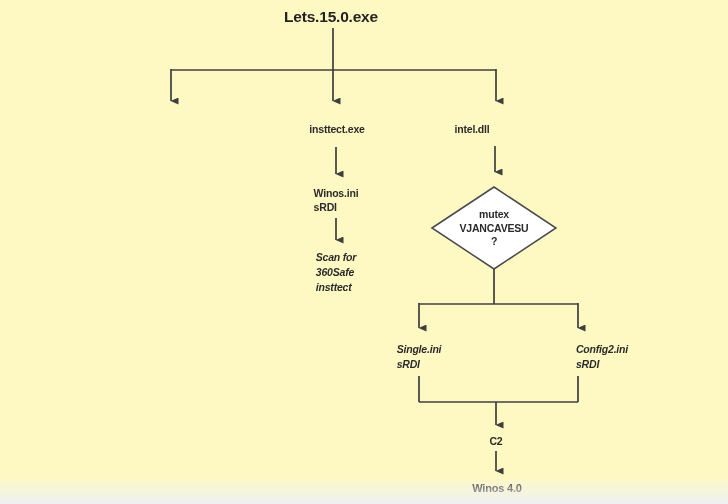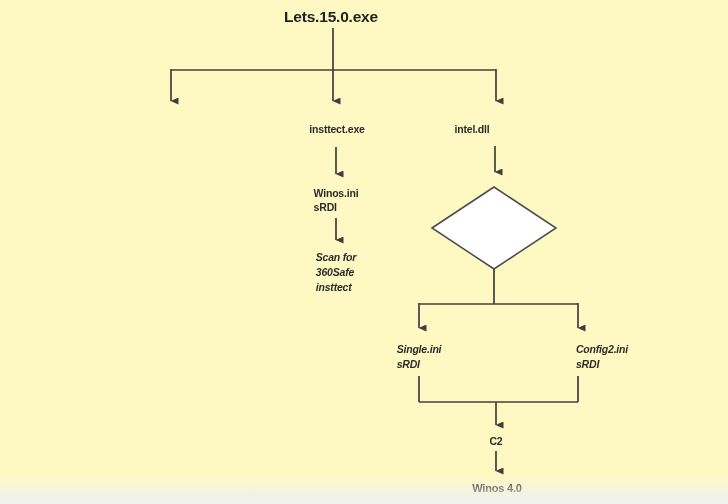--- a/index.html
+++ b/index.html
@@ -107,20 +107,25 @@
     <div>Winos.ini</div>
     <div>sRDI</div>
   </div>
 
   <div class="node centered three-line" style="left:336px;top:250px;">
     <div>Scan for</div>
     <div>360Safe</div>
     <div>insttect</div>
   </div>
 
+  <div class="diamond-label" style="left:494px;top:208px;">
+    <div>mutex</div>
+    <div>VJANCAVESU</div>
+    <div>?</div>
+  </div>
 
   <div class="node centered three-line" style="left:419px;top:342px;">
     <div>Single.ini</div>
     <div>sRDI</div>
   </div>
 
   <div class="node centered three-line" style="left:602px;top:342px;">
     <div>Config2.ini</div>
     <div>sRDI</div>
   </div>

